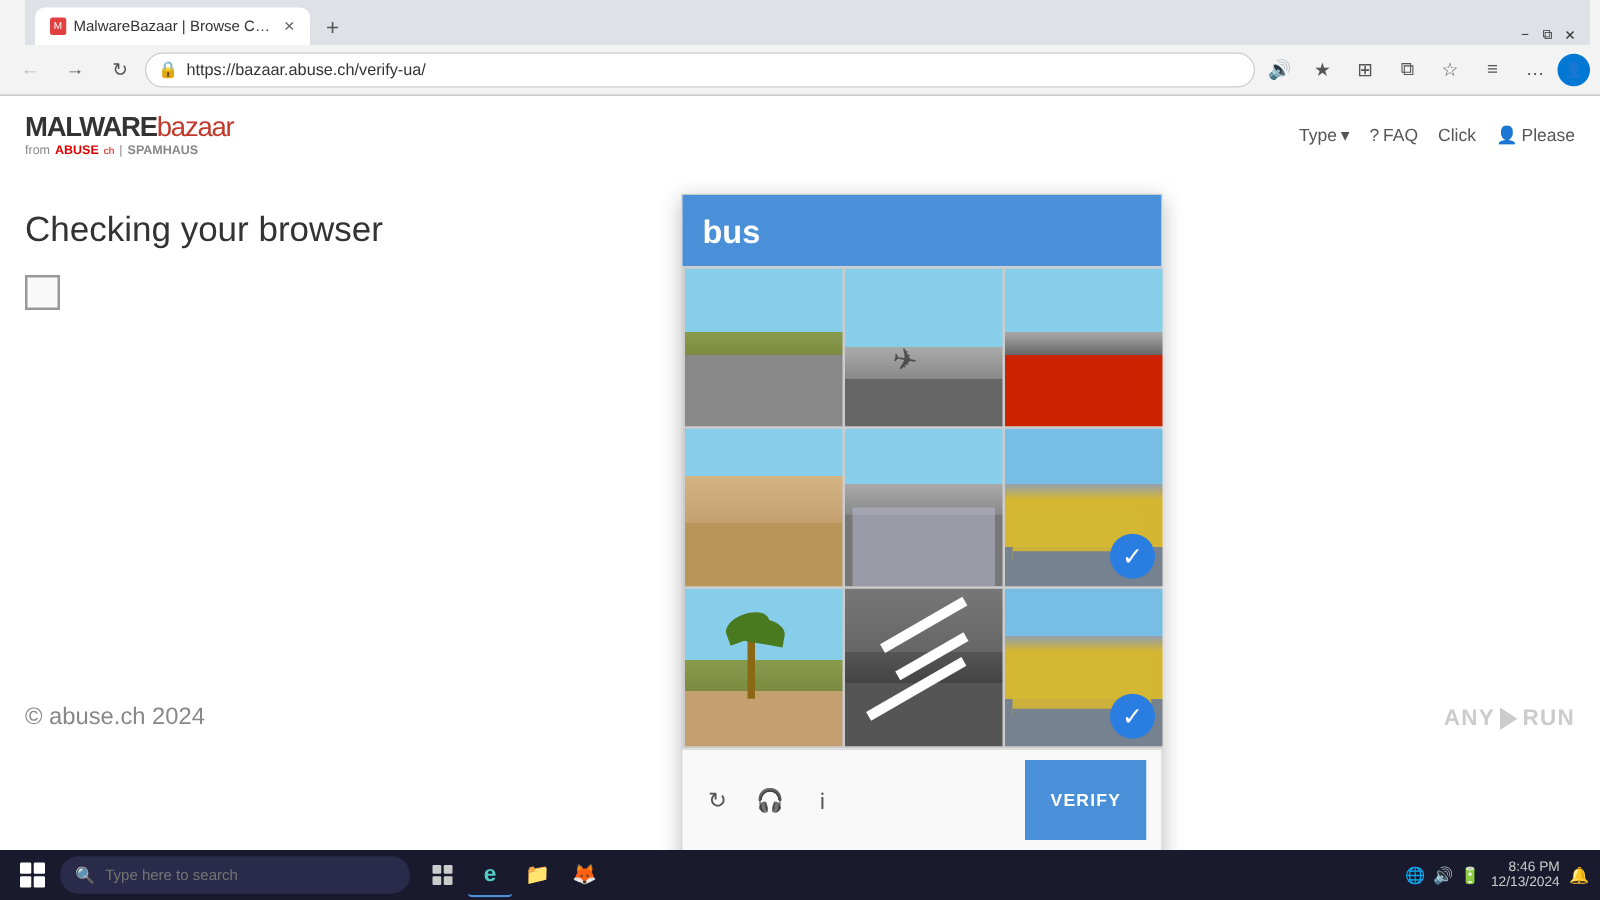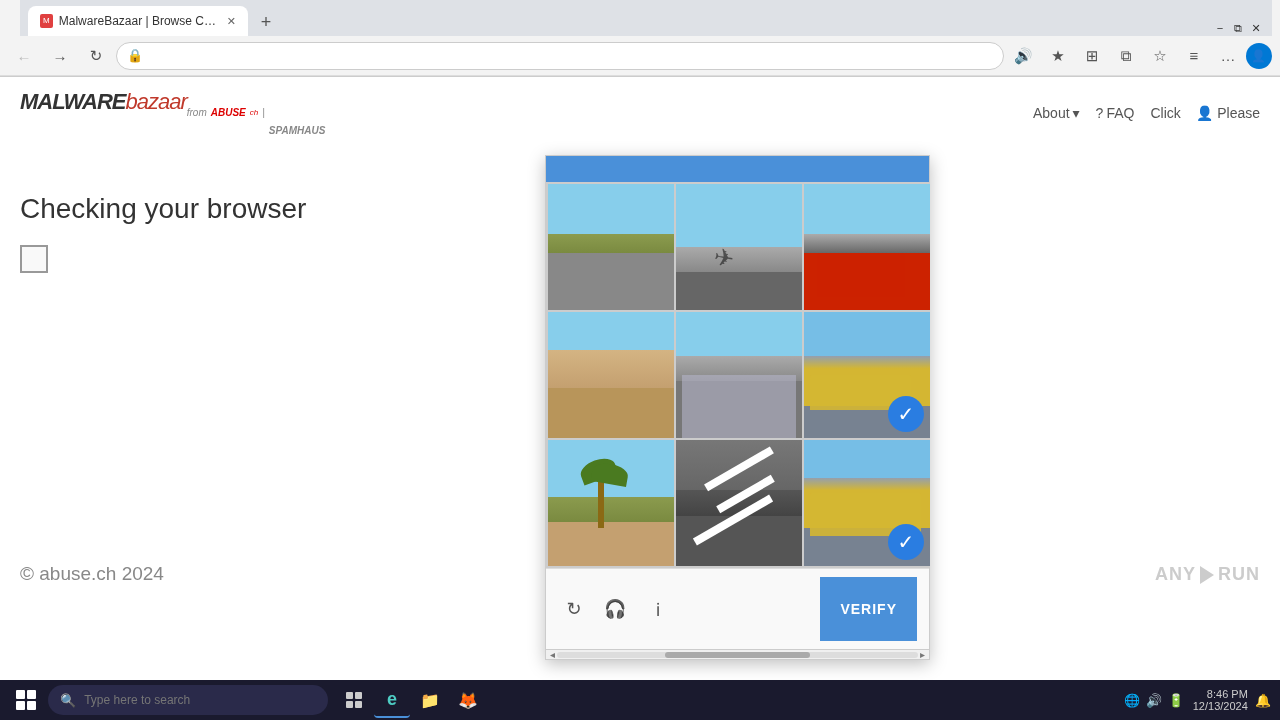--- a/index.html
+++ b/index.html
@@ -164,21 +164,21 @@
       right: 0;
       display: flex;
       align-items: center;
       padding: 12px 20px;
       gap: 20px;
       background: #fff;
       z-index: 1;
     }
     .site-logo {
       display: flex;
-      font-style: italic;
+      flex-direction: column;
     }
     .logo-sub {
       font-size: 10px;
       color: #888;
       display: flex;
       align-items: center;
       gap: 4px;
       text-align: right;
     }
     .nav-links {
@@ -192,21 +192,21 @@
       color: #555;
       text-decoration: none;
       display: flex;
       align-items: center;
       gap: 3px;
       cursor: pointer;
     }
 
     
     .main-area {
-      padding: 116px 20px 20px;
+      padding: 91px 20px 20px;
       width: 100%;
     }
     .page-title {
       font-size: 28px;
       font-weight: 300;
       color: #333;
       margin-bottom: 20px;
     }
     .confirm-text {
       font-size: 14px;
@@ -521,20 +521,21 @@
     </div>
   </div>
 
   <div class="nav-bar">
     <button class="nav-icon-btn disabled">←</button>
     <button class="nav-icon-btn">→</button>
     <button class="nav-icon-btn">↻</button>
 
     <div class="address-bar">
       <span style="font-size:13px; color:#555;">🔒</span>
+      <span class="address-url">https://bazaar.abuse.ch/verify-ua/</span>
     </div>
 
     <div class="nav-right-icons">
       <button class="nav-icon-btn" title="Read aloud">🔊</button>
       <button class="nav-icon-btn">★</button>
       <button class="nav-icon-btn">⊞</button>
       <button class="nav-icon-btn">⧉</button>
       <button class="nav-icon-btn">☆</button>
       <button class="nav-icon-btn">≡</button>
       <button class="nav-icon-btn">…</button>
@@ -548,27 +549,27 @@
   <div class="site-nav">
     <div class="site-logo">
       <div style="font-size:22px; font-weight:900; letter-spacing:-1px;">
         <span style="color:#333;">MALWARE</span><span style="color:#c0392b; font-weight:300;">bazaar</span>
       </div>
       <div class="logo-sub">
         <span>from</span>
         <span style="color:#d00; font-weight:bold;">ABUSE</span>
           <sup style="font-size:8px; color:#d00;">ch</sup>
         <span>|</span>
-        <span style="font-weight:bold;margin-top:36px;">SPAMHAUS</span>
+        <span style="font-weight:bold;">SPAMHAUS</span>
       </div>
     </div>
 
     <div class="nav-links">
       <span class="nav-link">
-        <span>About</span>
+        <span>Type</span>
         <span>▾</span>
       </span>
       <span class="nav-link">
         <span>?</span>
         <span>FAQ</span>
       </span>
       <span class="nav-link">
         <span>Click</span>
       </span>
       <span class="nav-link">
@@ -582,20 +583,21 @@
     <h1 class="page-title">Checking your browser</h1>
     <div class="checkbox-row">
       <div class="big-checkbox"></div>
     </div>
     <p class="copyright">© abuse.ch 2024</p>
   </div>
 
   <div class="captcha-overlay">
 
     <div class="captcha-header">
+      <div class="captcha-header-word">bus</div>
     </div>
 
     <div class="captcha-grid">
 
       <div class="captcha-cell img-street1">
         
         
       </div>
       <div class="captcha-cell img-airport">
 

